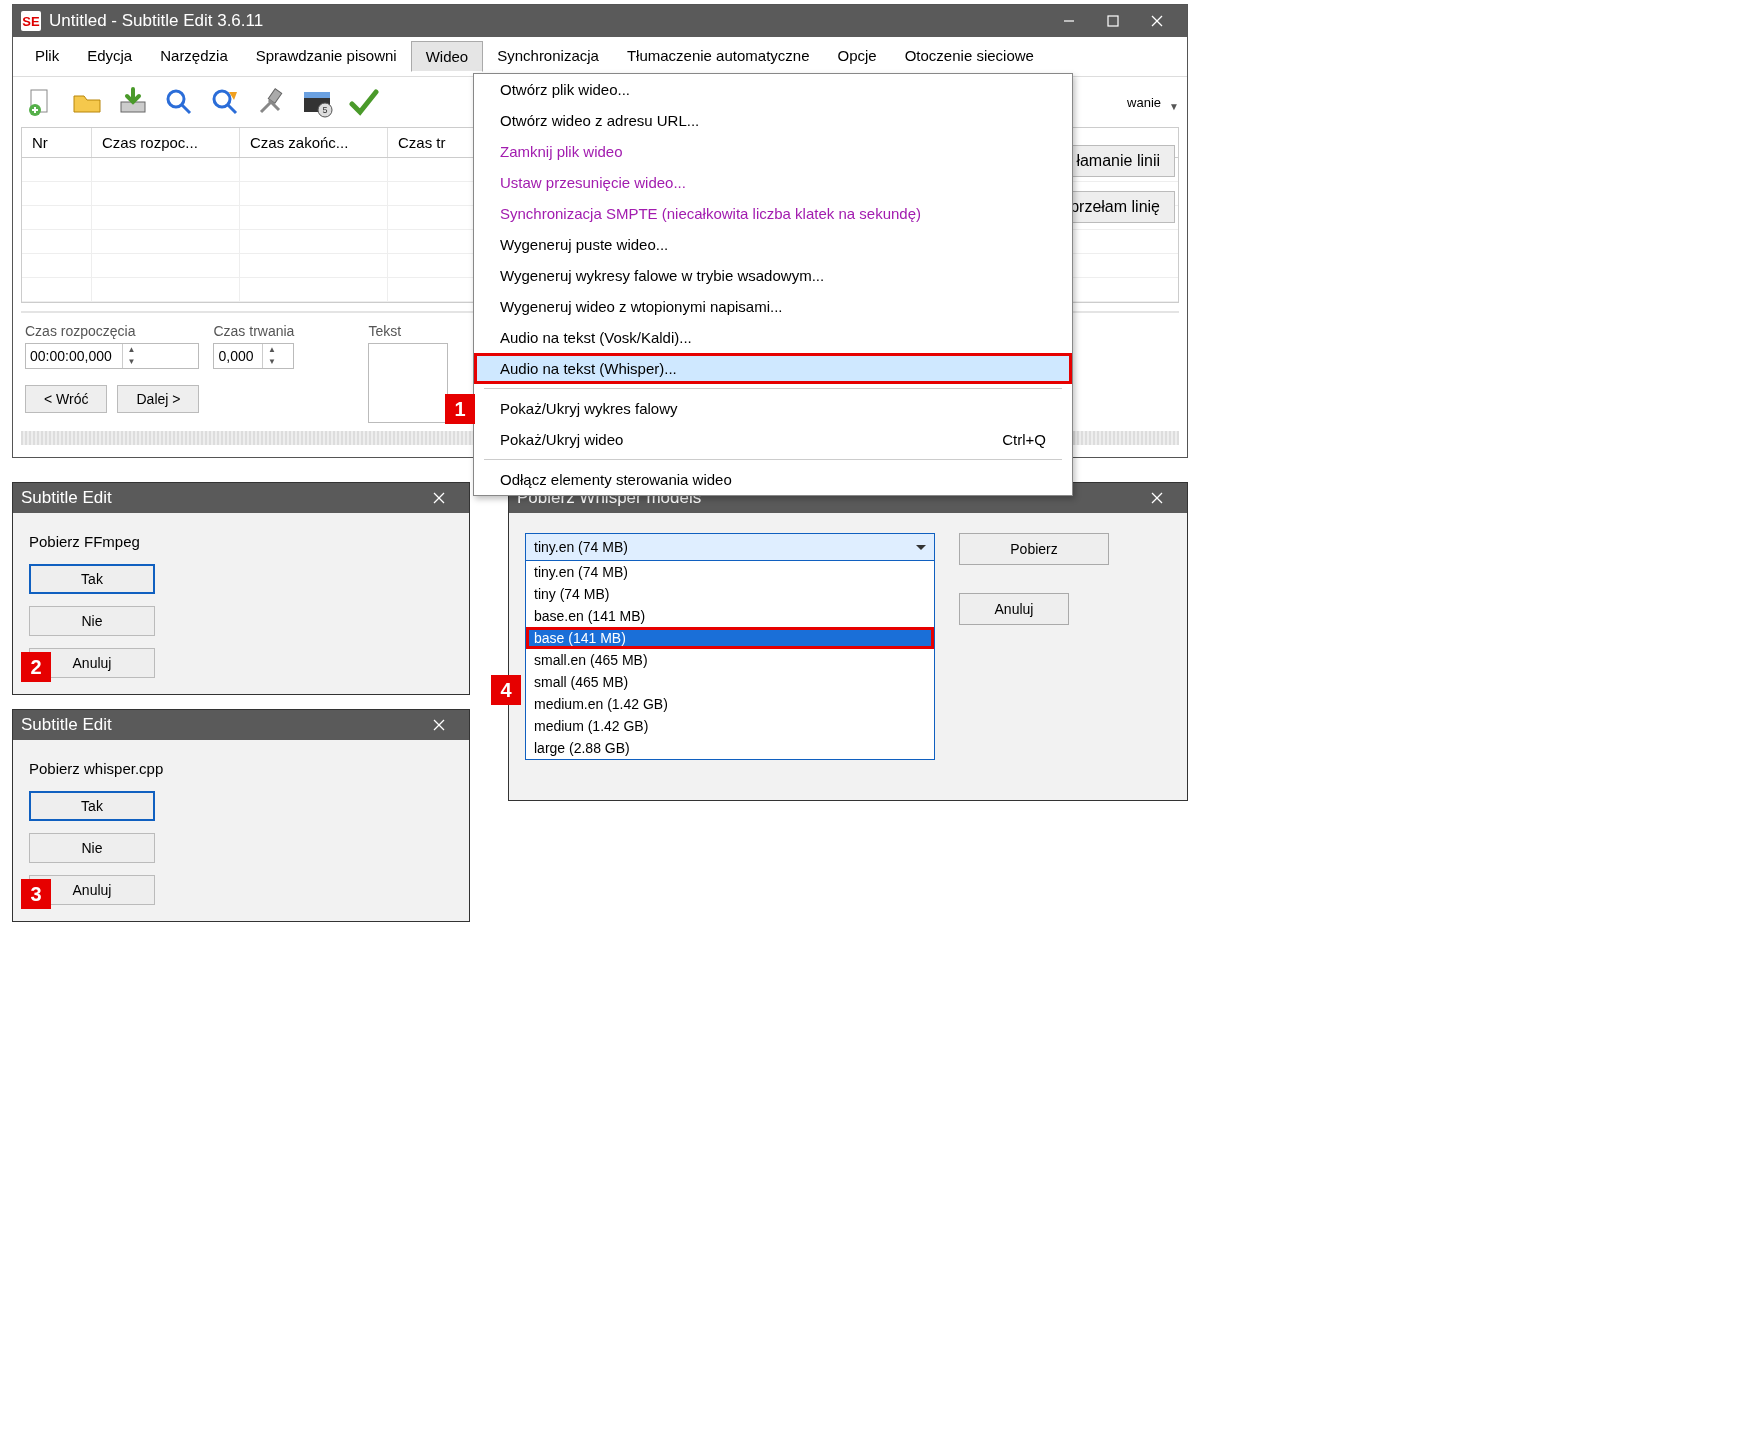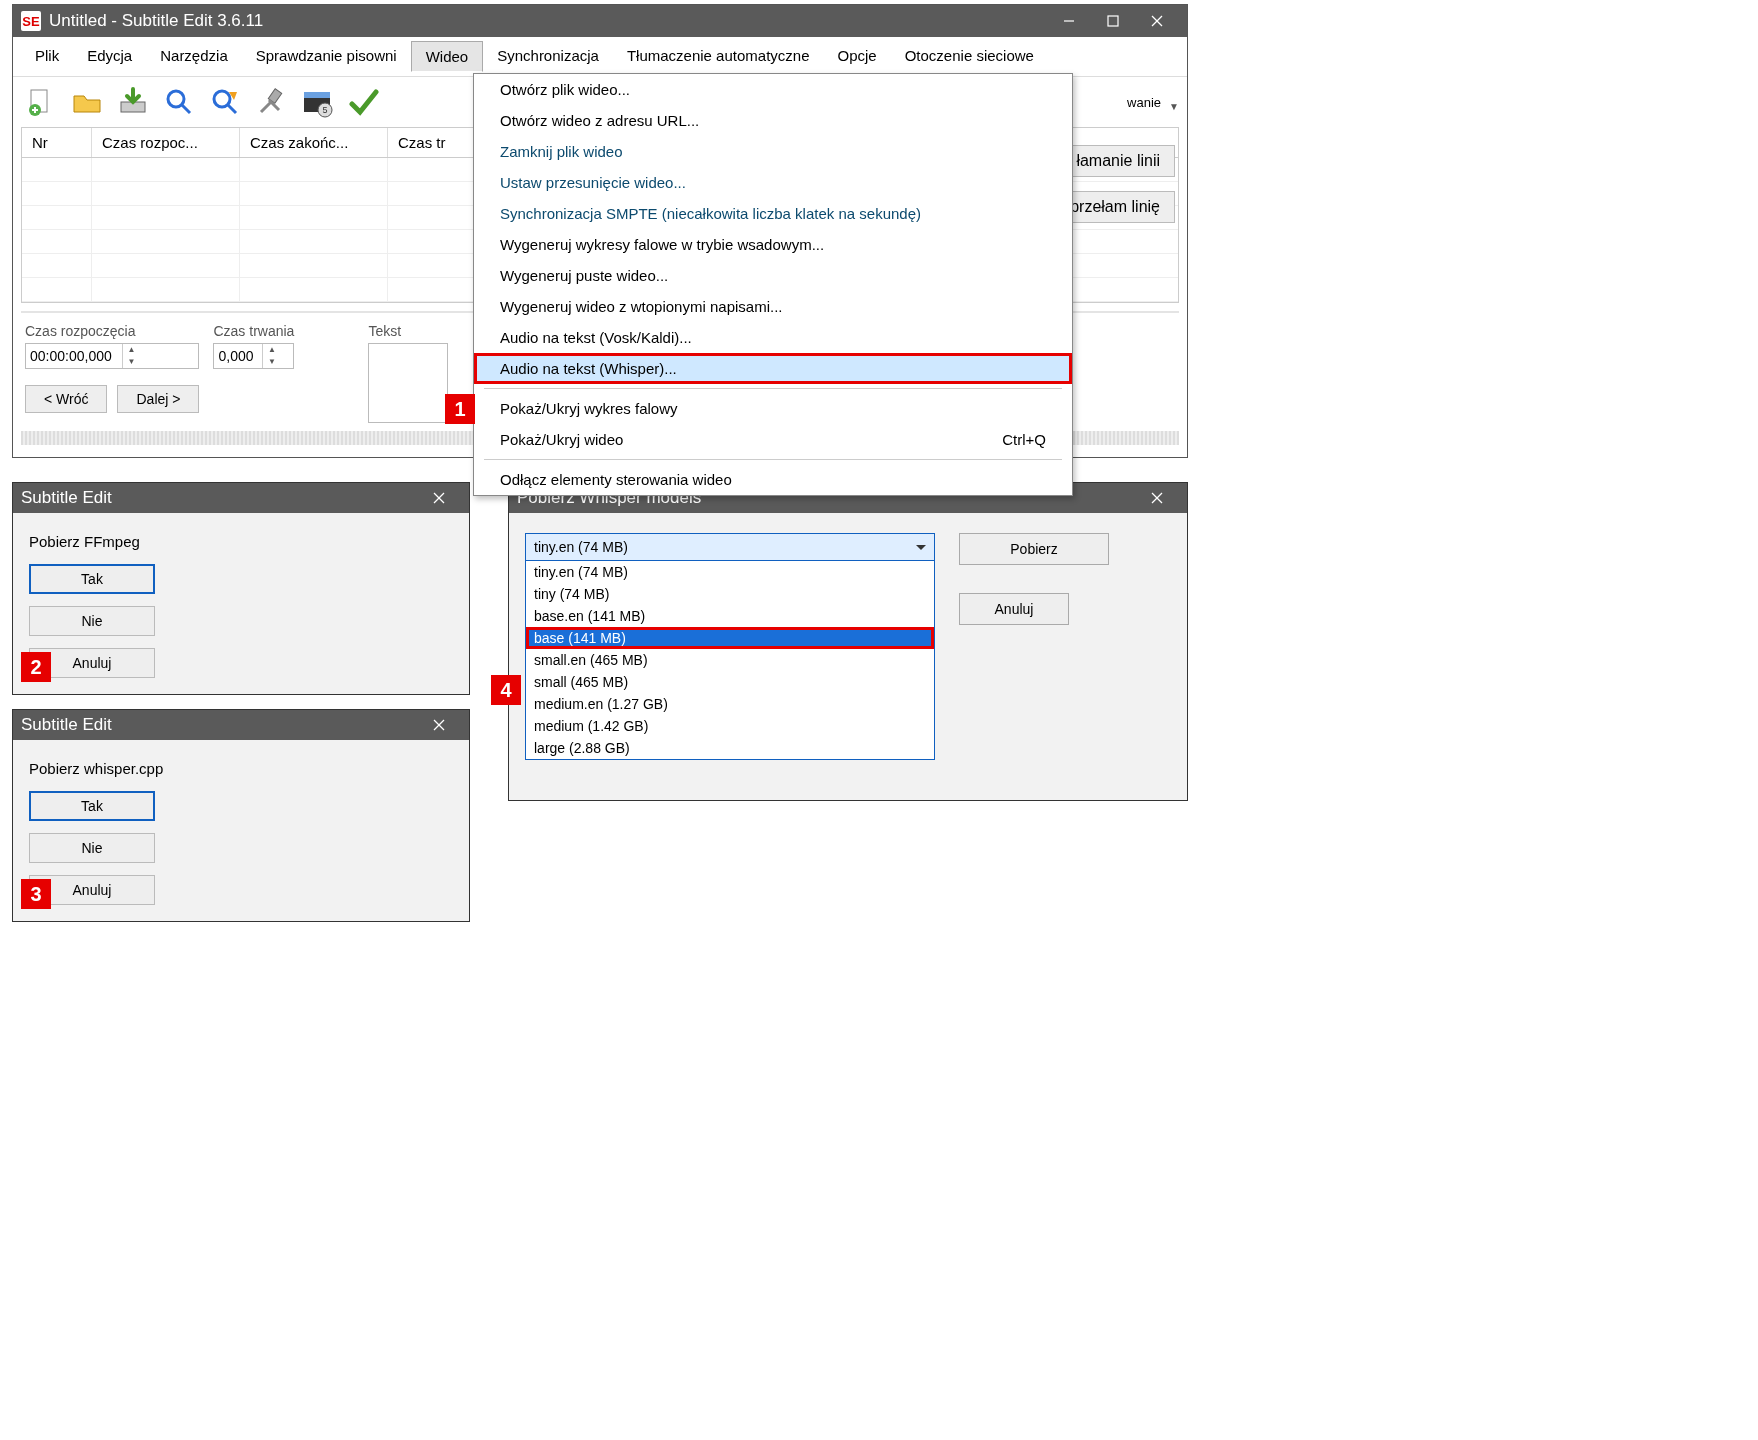--- a/index.html
+++ b/index.html
@@ -40,21 +40,21 @@
   .tekst { border:1px solid #bbb; background:#fff; width:80px; height:80px; }
   .pbtn { background:#eee; border:1px solid #bbb; padding:5px 18px; font-size:14px; }
   .navrow { display:flex; gap:10px; margin-top:12px;align-items:flex-end; }
   .edge-btn { position:absolute; right:12px; background:#eee; border:1px solid #bbb; padding:6px 14px; font-size:16px; white-space:nowrap; overflow:hidden;}
   .scroll-h { height:14px; background:repeating-linear-gradient(90deg,#ddd,#ddd 2px,#eee 2px,#eee 4px); margin:4px 0;}
   .dd-arrow { position:absolute; right:8px; top:58px; font-size:10px; color:#555; }
 
   
   .menu-pop { position:absolute; top:68px; left:460px; width:600px; background:#fff; border:1px solid #888; box-shadow:2px 3px 6px rgba(0,0,0,.25); z-index:10; font-size:15px; }
   .menu-pop .row { padding:7px 26px; display:flex; justify-content:space-between; }
-  .menu-pop .row.disabled { color:#0c4a6e; }
+  .menu-pop .row.disabled { color:#a21caf; }
   .menu-pop .row.hl { background:#cfe8ff; outline:3px solid #e60000; outline-offset:-3px; }
   .menu-pop hr { border:0; border-top:1px solid #ccc; margin:4px 10px; }
 
   
   .badge { position:absolute; width:30px; height:30px; background:#e60000; color:#fff; font-weight:bold; font-size:20px; display:flex; align-items:center; justify-content:center; z-index:50; }
 
   
   .dlg { border:1px solid #333; background:#f2f2f2; margin:4px 4px 14px; position:relative; }
   .dlg .titlebar { height:30px; font-size:14px; }
   .dlg .body { padding:20px 16px 14px; font-size:15px; }
@@ -268,24 +268,24 @@
         <div class="row disabled">
           <span>Zamknij plik wideo</span>
         </div>
         <div class="row disabled">
           <span>Ustaw przesunięcie wideo...</span>
         </div>
         <div class="row disabled">
           <span>Synchronizacja SMPTE (niecałkowita liczba klatek na sekundę)</span>
         </div>
         <div class="row">
+          <span>Wygeneruj puste wideo...</span>
+        </div>
+        <div class="row">
           <span>Wygeneruj wykresy falowe w trybie wsadowym...</span>
-        </div>
-        <div class="row">
-          <span>Wygeneruj puste wideo...</span>
         </div>
         <div class="row">
           <span>Wygeneruj wideo z wtopionymi napisami...</span>
         </div>
         <div class="row">
           <span>Audio na tekst (Vosk/Kaldi)...</span>
         </div>
         <div class="row hl">
           <span>Audio na tekst (Whisper)...</span>
         </div>
@@ -364,21 +364,21 @@
         <div class="body" style="display:flex; gap:24px; align-items:flex-start;">
           <div class="combo">
             <div class="sel">tiny.en (74 MB)</div>
             <div class="list" id="model-list">
                 <div class="opt">tiny.en (74 MB)</div>
                 <div class="opt">tiny (74 MB)</div>
                 <div class="opt">base.en (141 MB)</div>
                 <div class="opt sel-hl">base (141 MB)</div>
                 <div class="opt">small.en (465 MB)</div>
                 <div class="opt">small (465 MB)</div>
-                <div class="opt">medium.en (1.27 GB)</div>
+                <div class="opt">medium.en (1.42 GB)</div>
                 <div class="opt">medium (1.42 GB)</div>
                 <div class="opt">large (2.88 GB)</div>
               </div>
           </div>
           <div class="side-btns">
             <button class="dbtn">Pobierz</button>
             <button class="dbtn" style="width:110px">Anuluj</button>
           </div>
         </div>
         <div class="badge" style="top:192px; left:-18px;">4</div>

